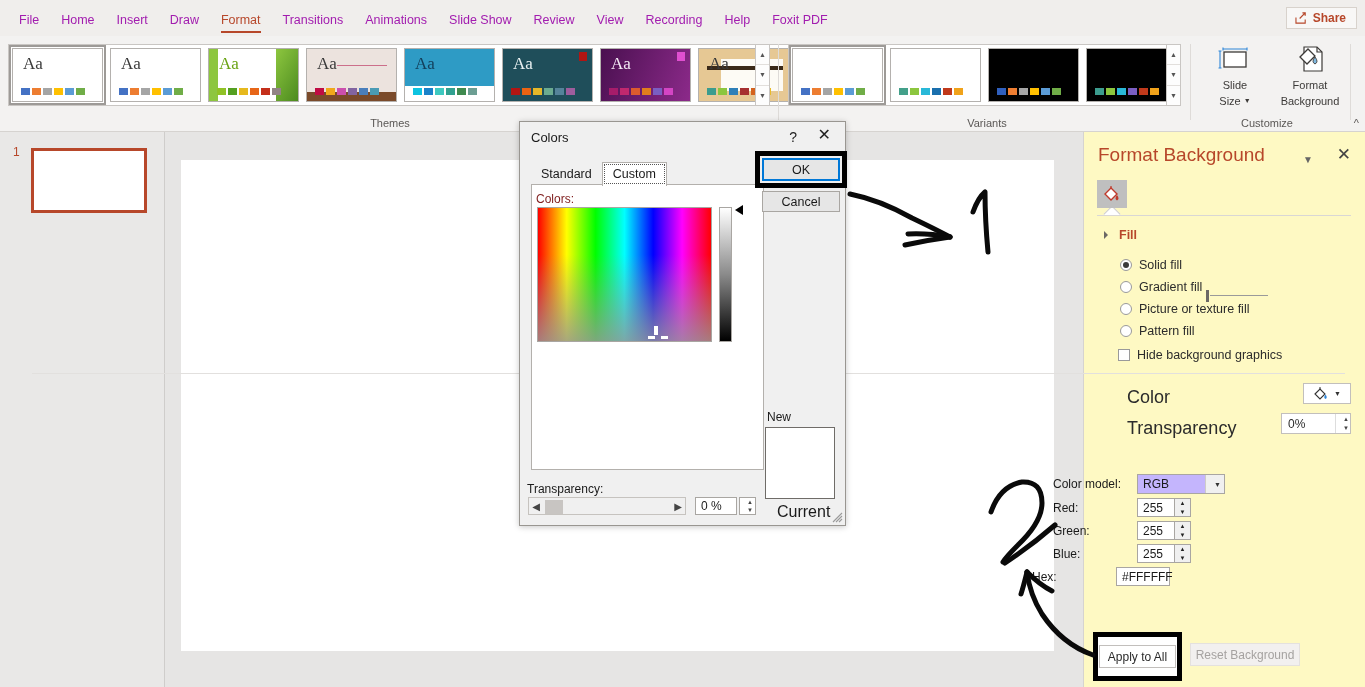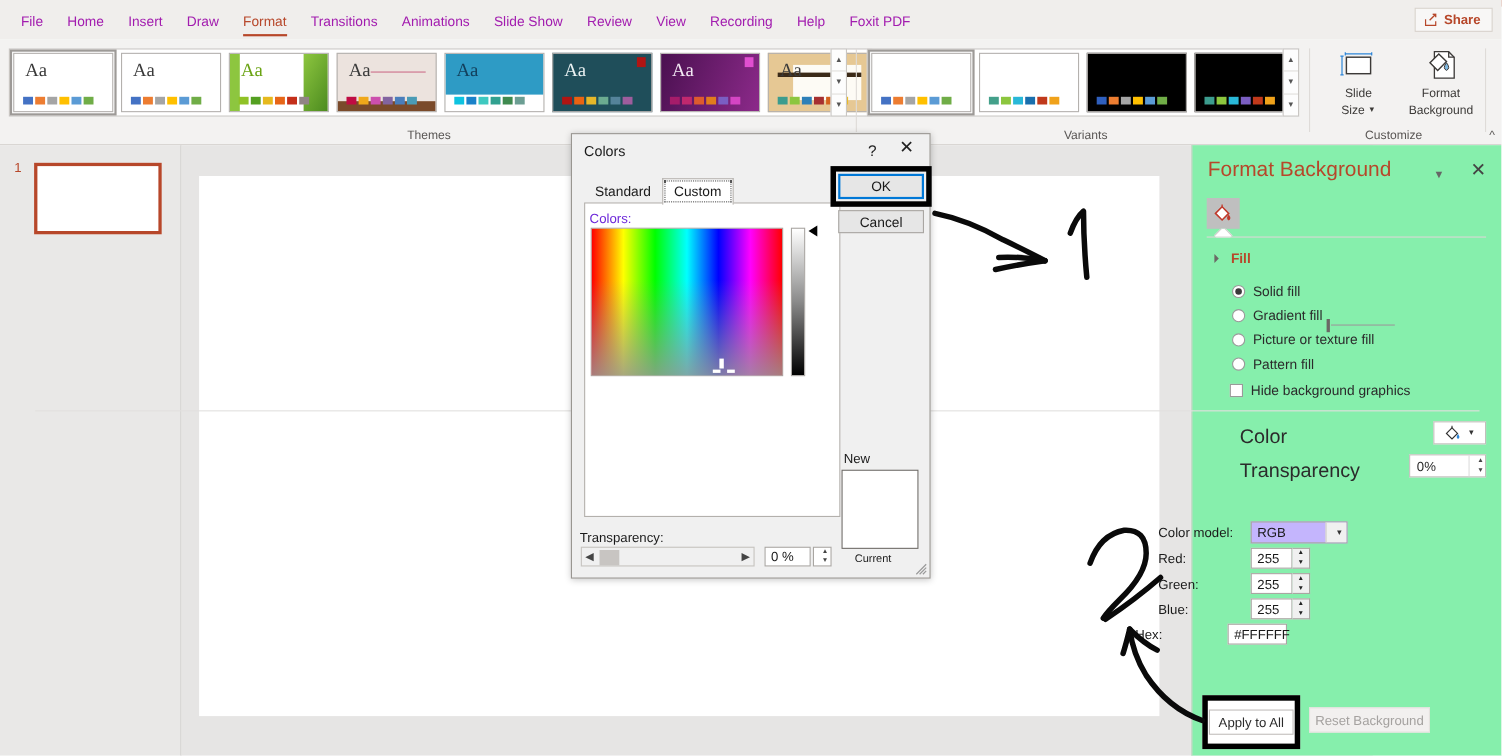--- a/index.html
+++ b/index.html
@@ -124,21 +124,21 @@
     width: 1083px; height: 555px; background: #e6e5e4;
   }
   .canvas {
     position: absolute; left: 181px; top: 160px;
     width: 873px; height: 491px; background: #ffffff;
   }
 
   
   .fbpanel {
     position: absolute; top: 132px; left: 1083px;
-    width: 282px; height: 555px; background: #86efac;
+    width: 282px; height: 555px; background: #fef9c3;
     border-left: 1px solid #d6d3d0;
   }
   .fb-title {
     position: absolute; left: 14px; top: 12px;
     font-size: 19px; color: #b7472a;
   }
   .fb-caret {
     position: absolute; right: 52px; top: 22px;
     font-size: 10px; color: #666; cursor: pointer;
   }
@@ -252,21 +252,21 @@
     background: #f0f0f0;
   }
   .dtab.on {
     background: #fff; border: 1px solid #b3b0ac; border-bottom: none;
     outline: 1px dotted #555; outline-offset: -3px; position: relative; z-index: 2;
   }
   .dtab-body {
     position: absolute; left: 11px; top: 62px; width: 233px; height: 286px;
     background: #fff; border: 1px solid #b3b0ac;
   }
-  .colors-lbl { position: absolute; left: 16px; top: 70px; font-size: 12px; color: #6d28d9; }
+  .colors-lbl { position: absolute; left: 16px; top: 70px; font-size: 12px; color: #7f1d1d; }
   .gradbox {
     position: absolute; left: 17px; top: 85px; width: 175px; height: 135px;
     border: 1px solid #a9a6a2;
   }
   .grad-hue {
     position: absolute; inset: 0;
     background: linear-gradient(to right,
       #ff0000 0%, #ffff00 16.6%, #00ff00 33.3%, #00ffff 50%,
       #0000ff 66.6%, #ff00ff 83.3%, #ff0000 100%);
   }
@@ -333,21 +333,21 @@
     position: absolute; left: 695px; top: 497px;
     width: 42px; height: 18px; background: #fff; border: 1px solid #a9a6a2;
     display: flex; align-items: center;
   }
   .transp-num span { padding-left: 5px; font-size: 12px; color: #1a1a1a; }
   .preview-new { position: absolute; left: 767px; top: 410px; font-size: 12px; color: #1a1a1a; }
   .preview-box {
     position: absolute; left: 765px; top: 427px; width: 70px; height: 72px;
     background: #ffffff; border: 1px solid #6f6c68;
   }
-  .preview-cur { position: absolute; left: 777px; top: 503px; font-size: 10px; color: #1a1a1a; }
+  .preview-cur { position: absolute; left: 777px; top: 503px; font-size: 16px; color: #1a1a1a; }
   .resize-grip { position: absolute; right: 2px; bottom: 2px; width: 12px; height: 12px; }
 
   
   .ok-box {
     position: absolute; left: 755px; top: 151px;
     width: 92px; height: 37px; border: 5px solid #000; background: #f0f0f0;
     display: flex; align-items: center; justify-content: center;
   }
   .ok-btn {
     width: 78px; height: 23px; background: #e6e6e6; border: 2px solid #0078d7;

